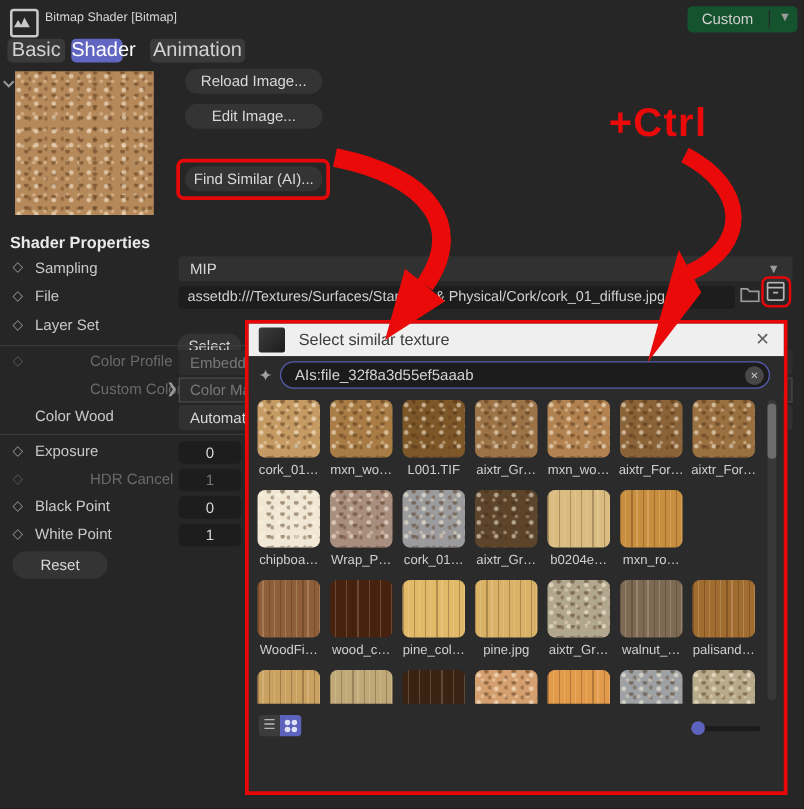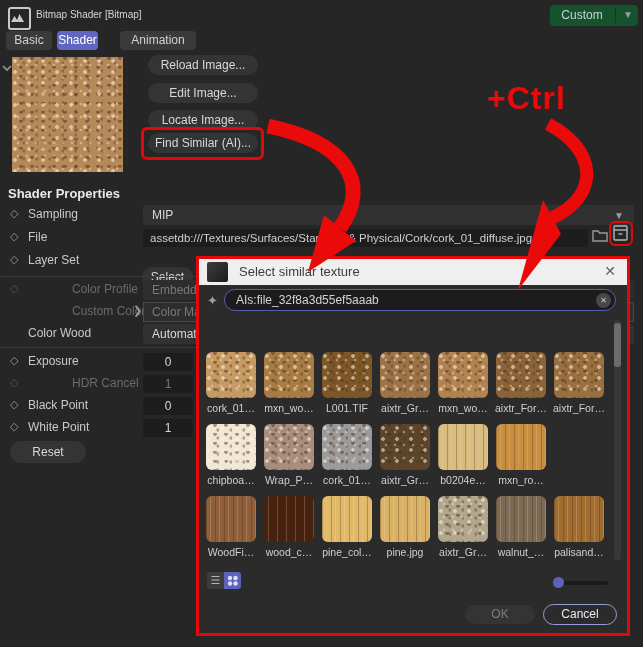--- a/index.html
+++ b/index.html
@@ -10,21 +10,21 @@
   
   .app-icon{left:8px;top:7px;width:19px;height:19px;border:2px solid #c9c9c9;border-radius:3px;}
   .app-icon svg{position:absolute;left:1px;top:4px;}
   .win-title{left:36px;top:9px;font-size:10px;color:#d6d6d6;}
   .preset-btn{left:550px;top:5px;width:88px;height:21px;background:#14532d;border-radius:4px;color:#cfcfcf;font-size:12px;}
   .preset-btn .lbl{position:absolute;left:0;top:3px;width:64px;text-align:center;}
   .preset-btn .div{position:absolute;left:65px;top:3px;bottom:3px;width:1px;background:#2a2a2a;}
   .preset-btn .caret{position:absolute;right:5px;top:4px;color:#9a9a9a;font-size:10px;}
 
   
-  .tab{top:31px;height:19px;border-radius:4px;background:#3a3a3a;color:#d2d2d2;font-size:12px;line-height:19px;text-align:center;}
+  .tab{top:31px;height:19px;border-radius:4px;background:#3a3a3a;color:#d2d2d2;font-size:16px;line-height:19px;text-align:center;}
   .tab.active{background:#6066c1;color:#fff;}
   .tab-basic{left:6px;width:46px;}
   .tab-shader{left:57px;width:41px;}
   .tab-anim{left:120px;width:76px;}
 
   
   .pv-chevron{left:2px;top:58px;color:#9a9a9a;}
   .preview{left:12px;top:57px;width:111px;height:115px;background:#b6895a;}
   .speckle{position:relative;overflow:hidden;}
   .speckle::after{content:"";position:absolute;inset:0;
@@ -67,21 +67,21 @@
   .dlg-titlebar{position:absolute;left:0;top:0;width:428px;height:26px;background:#efefef;}
   .dlg-appicon{position:absolute;left:8px;top:3px;width:21px;height:20px;background:linear-gradient(135deg,#3d3d3d,#1c1c1c);border-radius:2px;}
   .dlg-title{position:absolute;left:40px;top:5px;font-size:13px;color:#3c3c3c;}
   .dlg-close{position:absolute;right:11px;top:4px;font-size:14px;color:#5f5f5f;}
   .searchrow{position:absolute;left:0;top:26px;width:428px;height:32px;background:#2b2b2b;}
   .search-star{position:absolute;left:8px;top:8px;color:#a0a0a0;font-size:13px;}
   .search-input{position:absolute;left:25px;top:4px;width:392px;height:22px;background:#1c1c1c;border:1px solid #565dae;border-radius:11px;color:#d4d4d4;font-size:12px;padding:0 26px 0 11px;box-sizing:border-box;font-family:"Liberation Sans",sans-serif;outline:none;}
   .search-clear{position:absolute;right:16px;top:8px;width:15px;height:15px;border-radius:50%;background:#484848;color:#c9c9c9;font-size:8px;line-height:15px;text-align:center;}
   .gridwrap{position:absolute;left:0;top:58px;width:428px;height:246px;overflow:hidden;}
   .trow{position:absolute;left:7px;width:414px;display:flex;}
-  .tile{width:50px;margin-right:8px;margin-top:32px;}
+  .tile{width:50px;margin-right:8px;}
   .swatch{width:50px;height:46px;border-radius:6px;}
   .tlabel{width:54px;margin-left:-2px;margin-top:4px;font-size:10.5px;color:#cfcfcf;text-align:center;white-space:nowrap;overflow:hidden;}
   .vscroll{position:absolute;left:415px;top:3px;width:7px;height:240px;background:#383838;border-radius:3px;}
   .vthumb{position:absolute;left:0;top:3px;width:7px;height:44px;background:#6c6c6c;border-radius:3px;}
   .dlg-toolbar{position:absolute;left:0;top:304px;width:428px;height:36px;}
   .vt-list{position:absolute;left:8px;top:9px;width:17px;height:17px;background:#3c3c3c;border-radius:3px 0 0 3px;color:#b5b5b5;font-size:11px;line-height:17px;text-align:center;}
   .vt-grid{position:absolute;left:25px;top:9px;width:17px;height:17px;background:#5d63bc;border-radius:0 3px 3px 0;}
   .zoom-track{position:absolute;left:357px;top:18px;width:52px;height:4px;background:#1b1b1b;border-radius:2px;}
   .zoom-thumb{position:absolute;left:-3px;top:-4px;width:11px;height:11px;border-radius:50%;background:#5d63bc;}
   .dlg-footer{position:absolute;left:0;top:340px;width:428px;height:34px;}
@@ -117,21 +117,20 @@
 
   <div class="abs pv-chevron">
     <svg width="10" height="7" viewBox="0 0 10 7">
         <polyline points="1,1 5,5 9,1" fill="none" stroke="#9a9a9a" stroke-width="1.6"></polyline>
       </svg>
   </div>
   <div class="abs preview speckle"></div>
 
   <div class="abs act-btn" style="top:55px;">Reload Image...</div>
   <div class="abs act-btn" style="top:83px;">Edit Image...</div>
-  <div class="abs act-btn" style="top:110px;">Locate Image...</div>
   <div class="abs act-btn" style="top:133px;">Find Similar (AI)...</div>
   <div class="abs red-box box-findsimilar"></div>
 
   <div class="abs section-title">Shader Properties</div>
 
   <div class="abs prow" style="top:205px;">
     <span class="pdiamond">◇</span>
     <span class="plabel">Sampling</span>
     <div class="wdrop" style="width:491px;">
       <span>MIP</span><span class="caret">▼</span>
@@ -347,24 +346,20 @@
             <circle cx="11.5" cy="6" r="2.2" fill="#dfe1f7"></circle>
             <circle cx="6" cy="11.5" r="2.2" fill="#dfe1f7"></circle>
             <circle cx="11.5" cy="11.5" r="2.2" fill="#dfe1f7"></circle>
           </svg>
       </div>
       <div class="zoom-track">
         <div class="zoom-thumb"></div>
       </div>
     </div>
 
-    <div class="dlg-footer">
-      <div class="ok-btn">OK</div>
-      <div class="cancel-btn">Cancel</div>
-    </div>
   </div>
 
   <div class="abs ctrl-label">+Ctrl</div>
   <svg class="abs arrows" viewBox="0 0 643 647">
     <path d="M 268 126 C 345 142 372 182 340 228" fill="none" stroke="#ea0a0a" stroke-width="15"></path>
     <polygon points="356,241 324,215 308,272" fill="#ea0a0a"></polygon>
     <path d="M 548 124 C 598 150 600 196 552 218" fill="none" stroke="#ea0a0a" stroke-width="13"></path>
     <polygon points="561,234 543,200 518,290" fill="#ea0a0a"></polygon>
   </svg>
 

